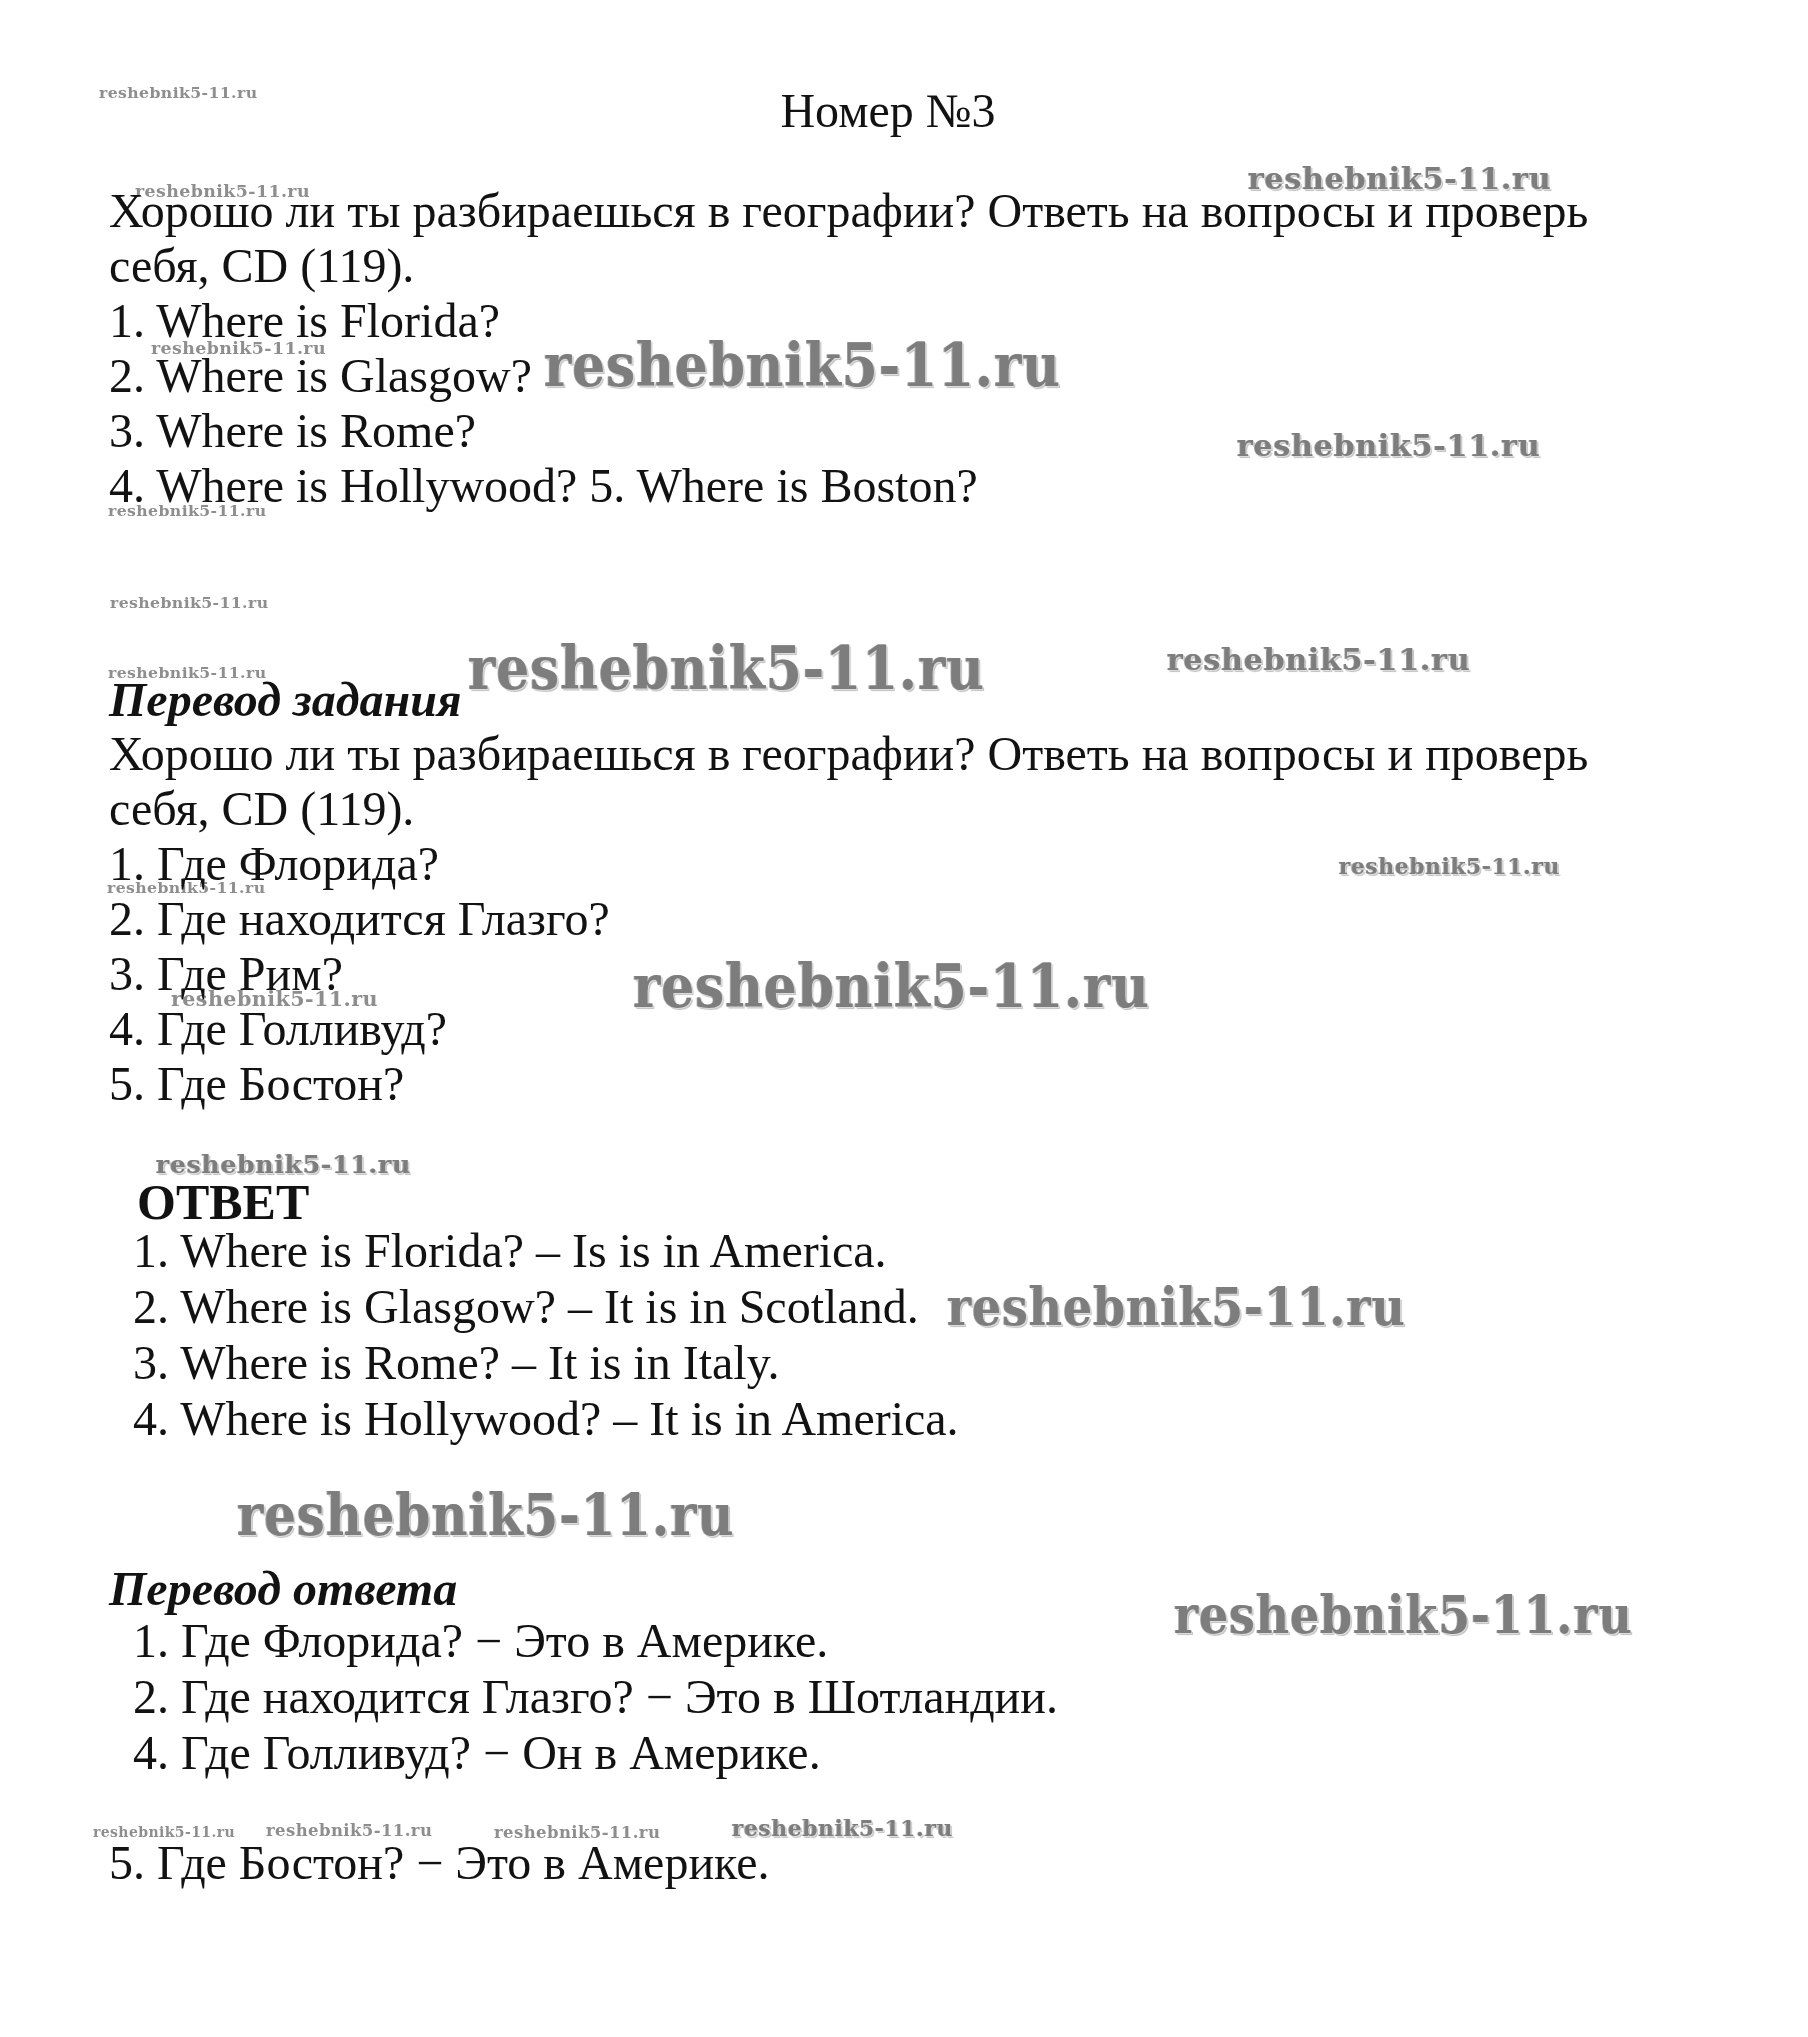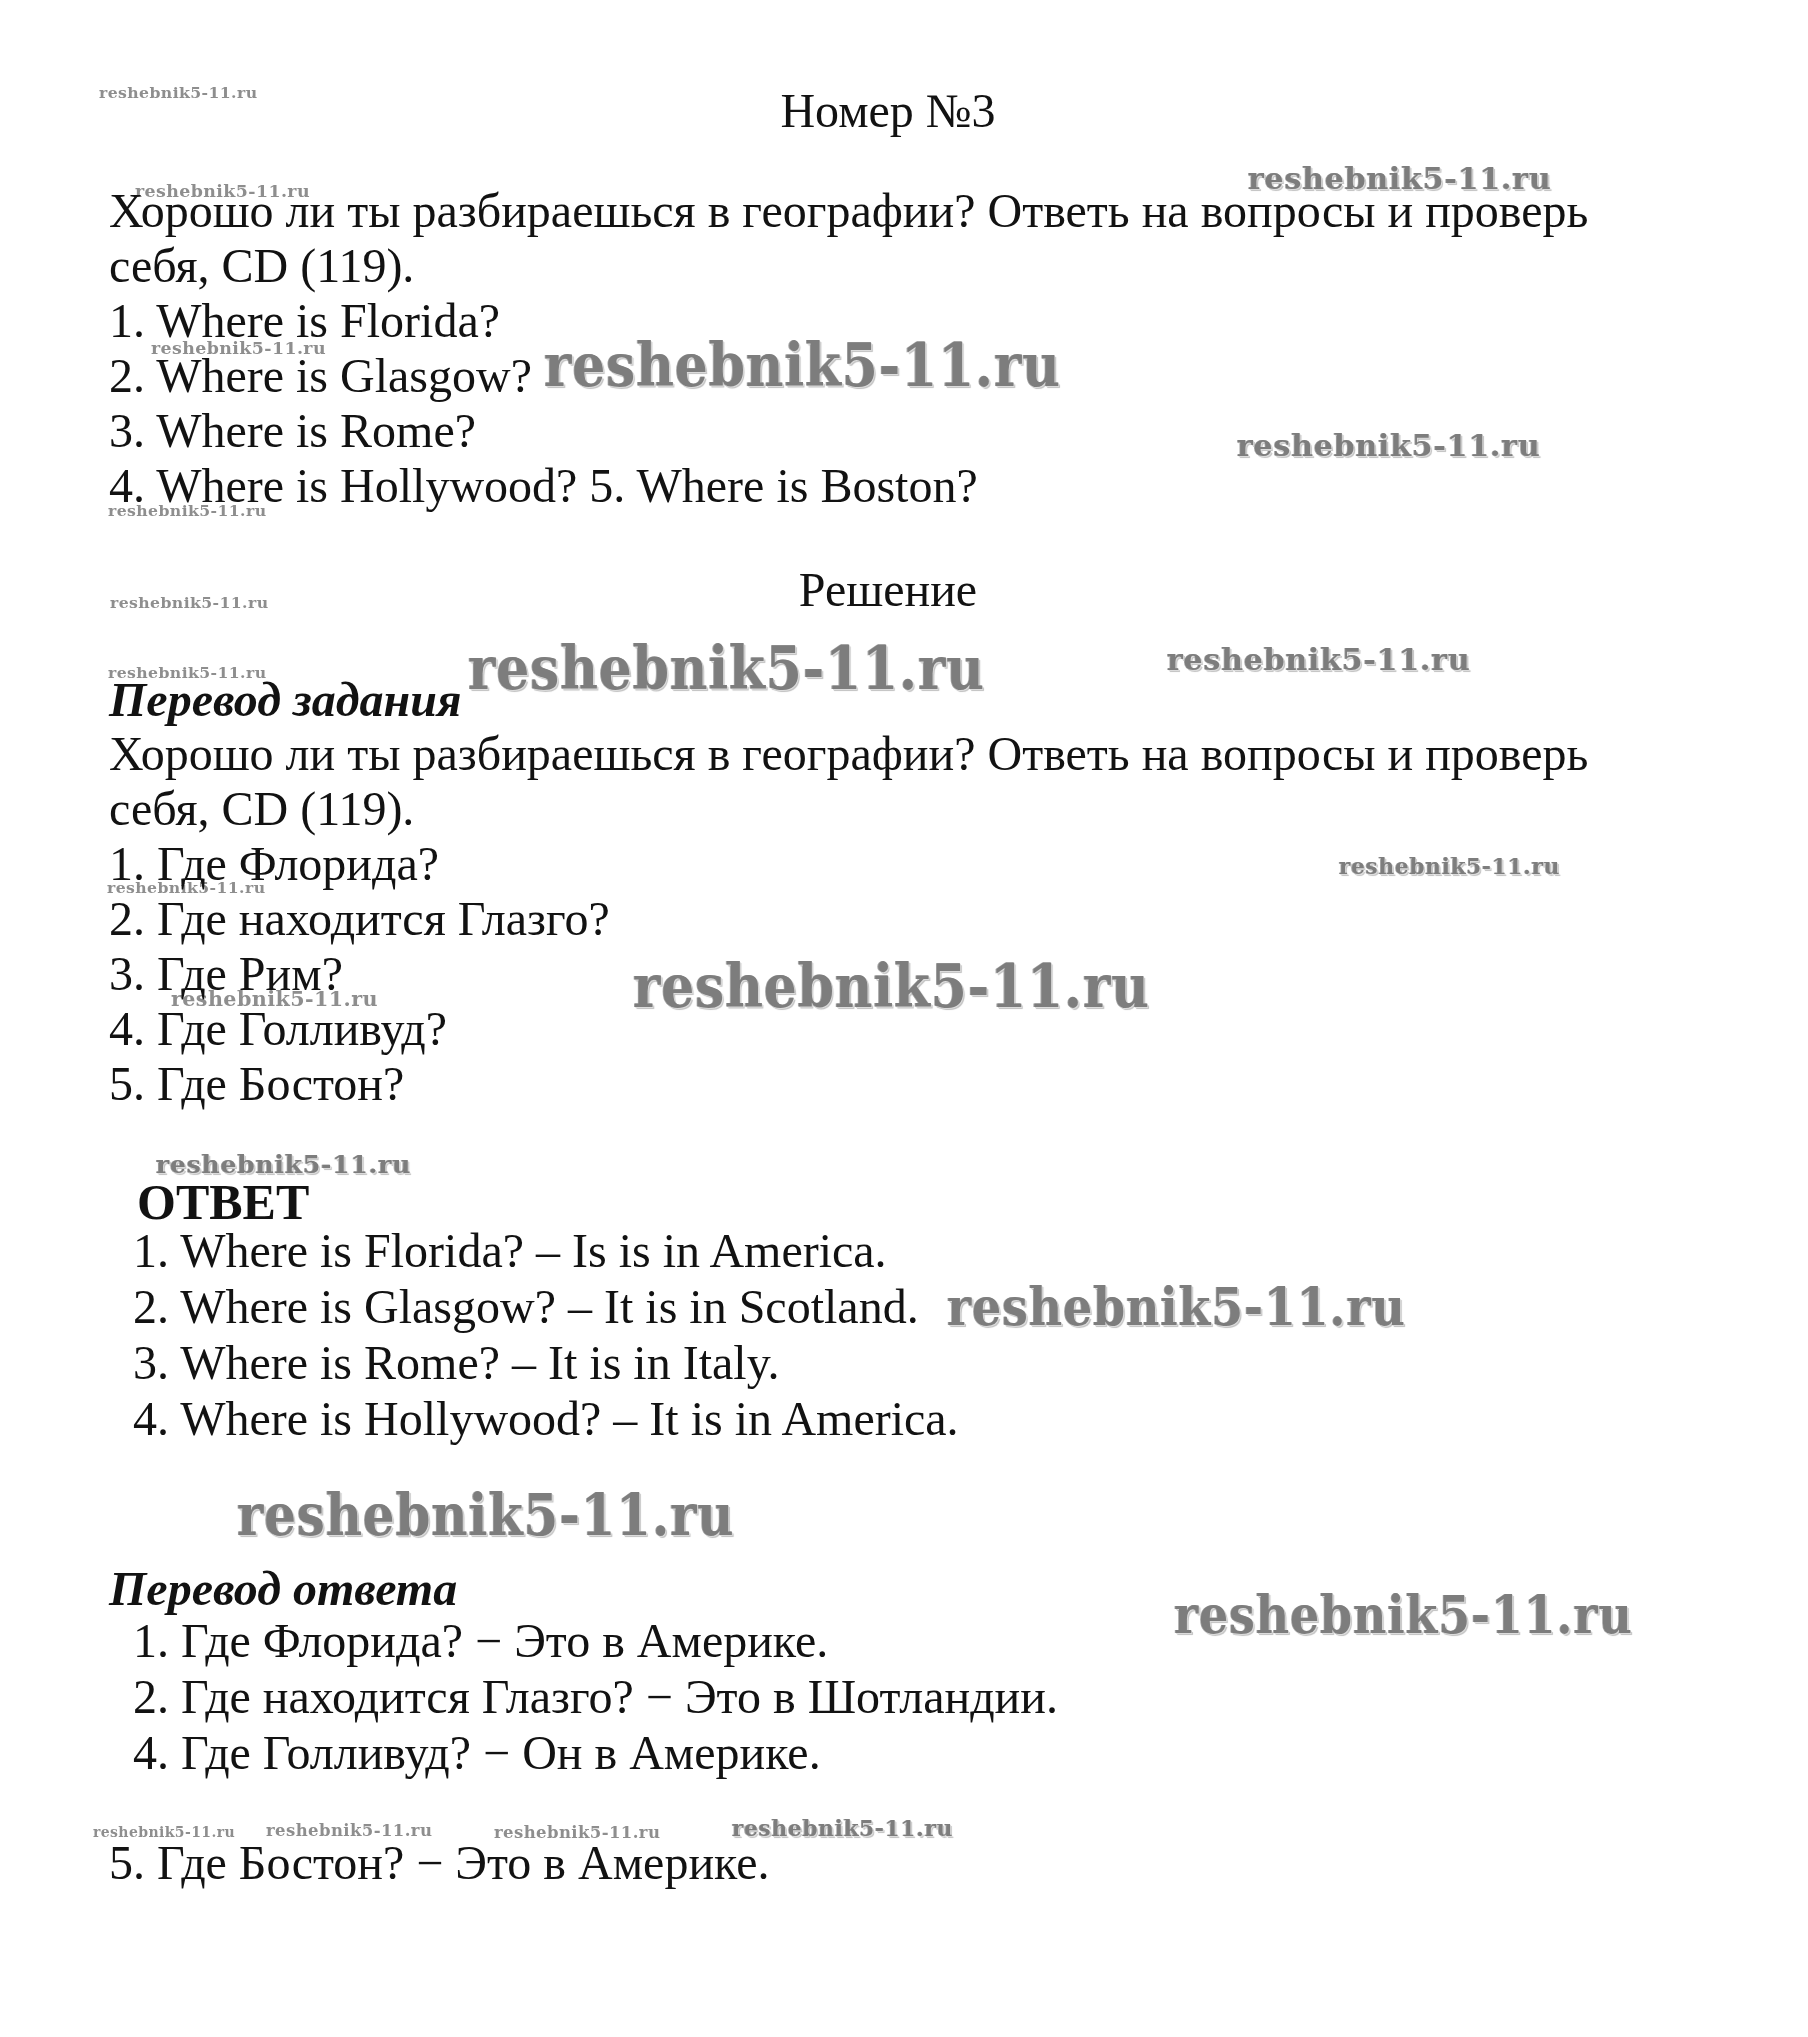--- a/index.html
+++ b/index.html
@@ -81,21 +81,20 @@
 
   <div class="abs" style="left:109px; top:183px;">
     <div class="tline">Хорошо ли ты разбираешься в географии? Ответь на вопросы и проверь</div>
     <div class="tline">себя, CD (119).</div>
     <div class="tline">1. Where is Florida?</div>
     <div class="tline">2. Where is Glasgow?</div>
     <div class="tline">3. Where is Rome?</div>
     <div class="tline">4. Where is Hollywood? 5. Where is Boston?</div>
   </div>
 
-  <div class="abs centered h-title" style="top:562px;">Решение</div>
 
   <div class="abs h-bolditalic" style="left:109px; top:672px;">Перевод задания</div>
   <div class="abs" style="left:109px; top:726px;">
     <div class="tline">Хорошо ли ты разбираешься в географии? Ответь на вопросы и проверь</div>
     <div class="tline">себя, CD (119).</div>
     <div class="tline">1. Где Флорида?</div>
     <div class="tline">2. Где находится Глазго?</div>
     <div class="tline">3. Где Рим?</div>
     <div class="tline">4. Где Голливуд?</div>
     <div class="tline">5. Где Бостон?</div>

